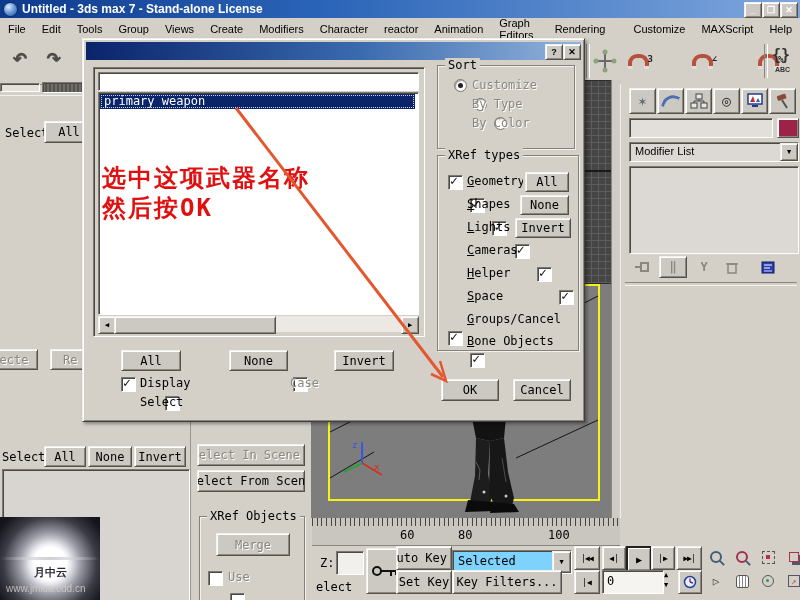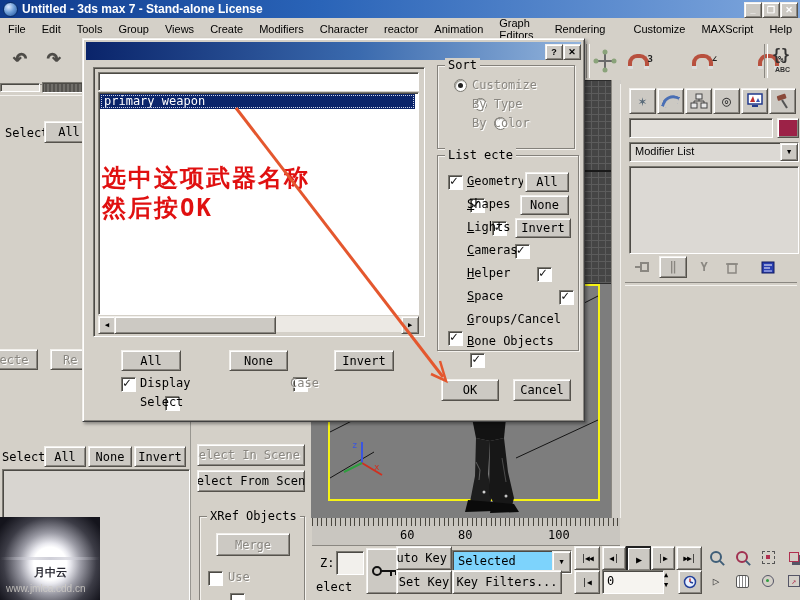--- a/index.html
+++ b/index.html
@@ -344,21 +344,21 @@
       <span class="abs rad sel" style="left:16px;top:13px;"></span>
       <span class="abs lbl grayed" style="left:34px;top:12px;">Customize</span>
       <span class="abs rad" style="left:16px;top:32px;"></span>
       <span class="abs lbl grayed" style="left:34px;top:31px;">By Type</span>
       <span class="abs rad" style="left:16px;top:51px;"></span>
       <span class="abs lbl grayed" style="left:34px;top:50px;">By Color</span>
     </div>
 
     
     <div class="abs gb" style="left:354px;top:116px;width:140px;height:194px;">
-      <span class="gb-label">List ecte</span>
+      <span class="gb-label">XRef types</span>
       <span class="abs cb checked" style="left:10px;top:19px;"></span>
       <span class="abs lbl fl" style="left:29px;top:18px;width:56px;overflow:hidden;display:inline-block;">Geometry</span>
       <span class="abs cb checked" style="left:10px;top:42px;"></span>
       <span class="abs lbl fl" style="left:29px;top:41px;">Shapes</span>
       <span class="abs cb checked" style="left:10px;top:65px;"></span>
       <span class="abs lbl fl" style="left:29px;top:64px;">Lights</span>
       <span class="abs cb checked" style="left:10px;top:88px;"></span>
       <span class="abs lbl fl" style="left:29px;top:87px;">Cameras</span>
       <span class="abs cb checked" style="left:10px;top:111px;"></span>
       <span class="abs lbl fl" style="left:29px;top:110px;">Helper</span>

